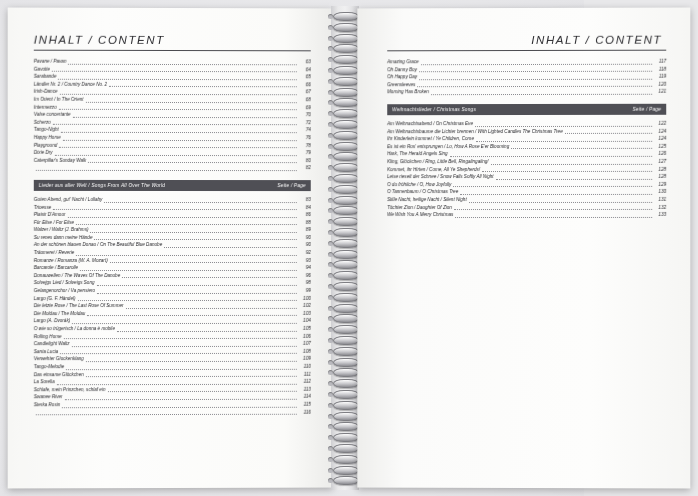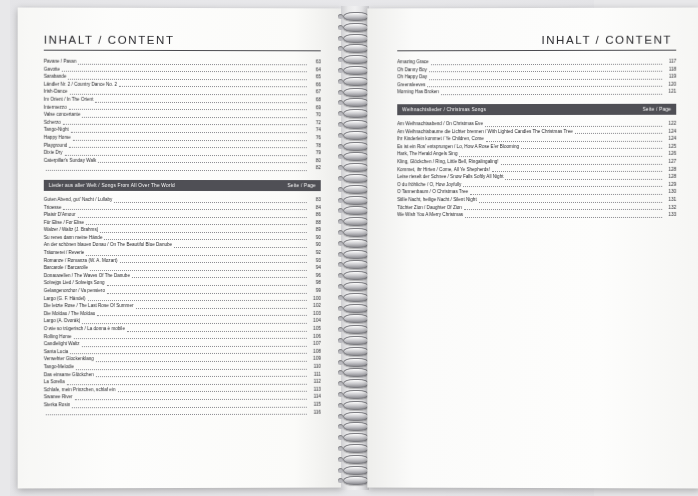--- a/index.html
+++ b/index.html
@@ -8,24 +8,25 @@
     background: #e8e8ea;
   }
   body {
     width: 698px;
     height: 496px;
     overflow: hidden;
     font-family: "Liberation Sans", sans-serif;
   }
   #book {
     position: absolute;
-    left: 10px; top: 0;
+    left: 0; top: 0;
     width: 584px;
     height: 496px;
     background: linear-gradient(180deg,#d7d7da 0%,#eeeef0 14%,#f2f2f3 86%,#d9d9dc 100%);
+    font-style: italic;
   }
   
   .surface {
     position: absolute;
     inset: 0;
     background: radial-gradient(120% 90% at 50% 50%, #f4f4f5 0%, #e4e4e7 70%, #d2d2d6 100%);
   }
   .page {
     position: absolute;
     top: 8px;

